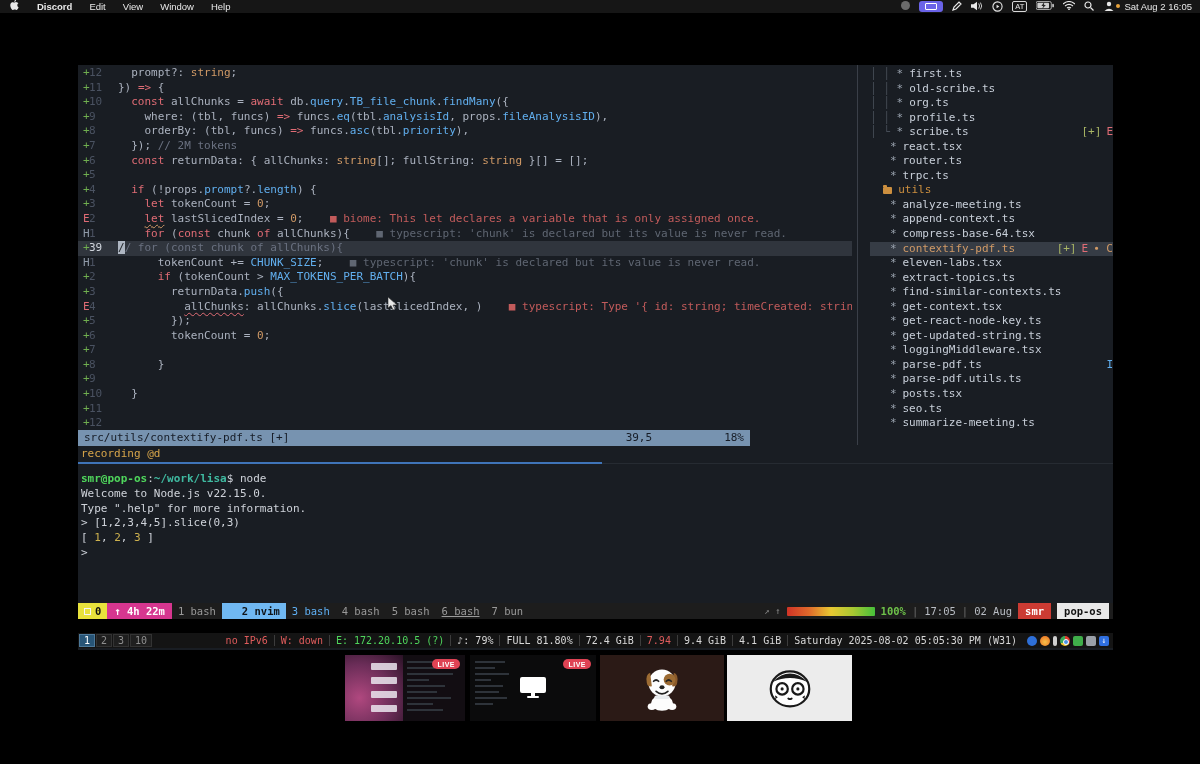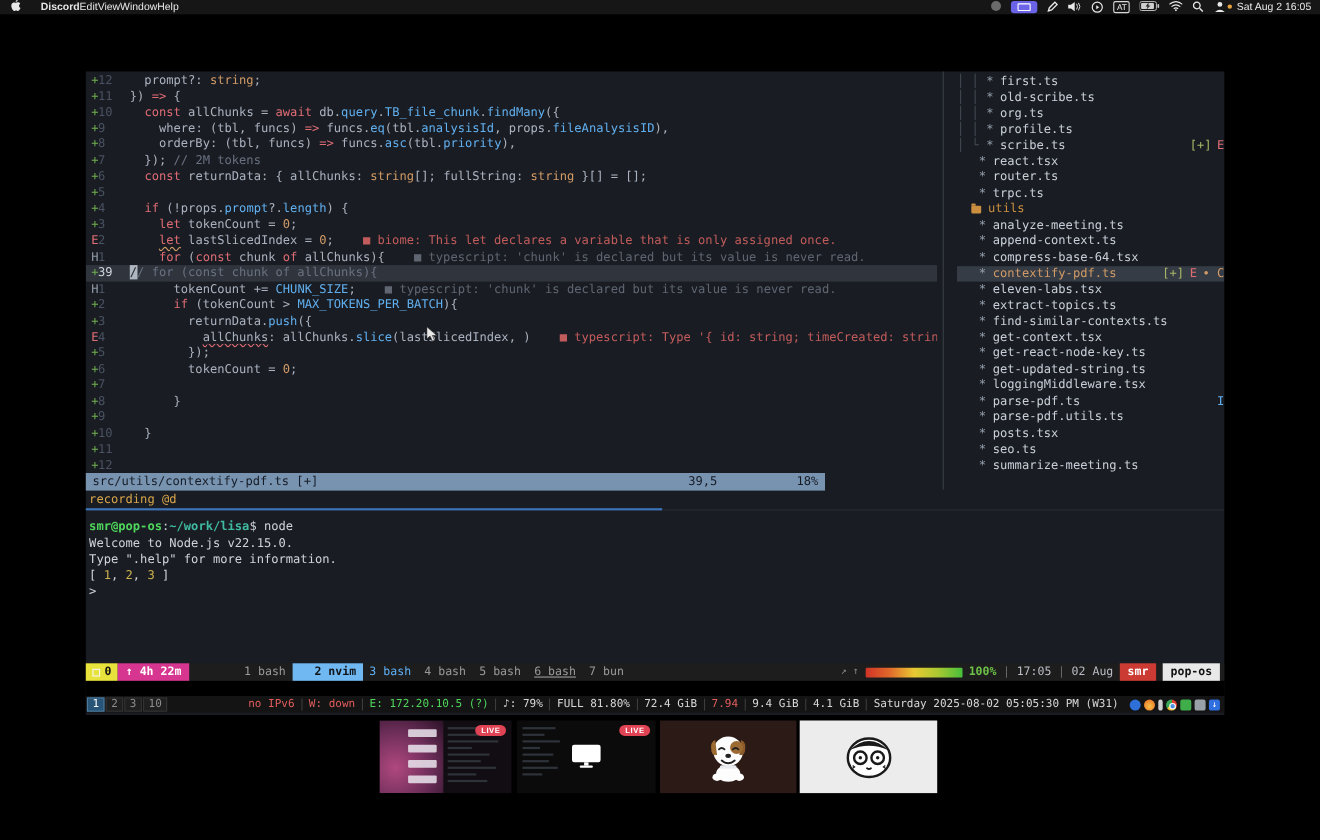--- a/index.html
+++ b/index.html
@@ -156,21 +156,21 @@
 </head>
 <body>
 
 <div class="menubar">
   <div class="mb-left">
     <span>
       <svg width="10" height="11" viewBox="0 0 10 12">
           <path fill="#e8e8e8" d="M7.1 1.6c-.5.6-1.3 1-1.9.9-.1-.7.2-1.4.6-1.8C6.3.1 7.1-.2 7.7 0c0 .6-.2 1.2-.6 1.6zM8 2.9c-1.1-.1-2 .6-2.5.6S4.2 2.9 3.3 3C2.1 3 1 3.7.4 4.8c-1.2 2.1-.3 5.3.9 7 .6.8 1.3 1.8 2.2 1.7.9 0 1.2-.6 2.3-.6s1.4.6 2.3.6 1.5-.8 2.1-1.7c.7-1 .9-1.9 1-2-.1 0-1.8-.7-1.8-2.7 0-1.7 1.4-2.5 1.4-2.6C10 3.1 8.8 2.9 8 2.9z" transform="scale(0.8)"></path>
         </svg>
     </span>
-    <span style="display:flex;align-items:center;">
+    <span style="display:flex;gap:17px;align-items:center;">
         <span class="mb-item bold">Discord</span>
         <span class="mb-item">Edit</span>
         <span class="mb-item">View</span>
         <span class="mb-item">Window</span>
         <span class="mb-item">Help</span>
       </span>
   </div>
   <div class="mb-right">
     <span class="dot-gray"></span>
     <span class="screenshare-pill">
@@ -299,31 +299,32 @@
 
   <div class="cmdline">recording @d</div>
 
   <div class="pane-divider-active"></div>
   <div class="pane-divider-rest"></div>
 
   <div class="term-pane">
       <div class="mrow"><span class="m-g">smr@pop-os</span><span class="m-w">:</span><span class="m-bl">~/work/lisa</span><span class="m-w">$ node</span></div>
       <div class="mrow"><span class="m-w">Welcome to Node.js v22.15.0.</span></div>
       <div class="mrow"><span class="m-w">Type ".help" for more information.</span></div>
+      <div class="mrow"><span class="m-w">&gt; [1,2,3,4,5].slice(0,3)</span></div>
       <div class="mrow"><span class="m-w">[ </span><span class="m-n">1</span><span class="m-w">, </span><span class="m-n">2</span><span class="m-w">, </span><span class="m-n">3</span><span class="m-w"> ]</span></div>
       <div class="mrow"><span class="m-w">&gt;</span></div>
     </div>
 
   <div class="tmux">
     <span class="tm-sess">
         <span class="tm-sq"></span>
         <span>0</span>
       </span>
     <span class="tm-up">↑ 4h 22m</span>
-    <span style="display:flex;margin-left:44px;">
+    <span style="display:flex;">
         <span class="tm-win plain">1 bash</span>
         <span class="tm-win active">2 nvim</span>
         <span class="tm-win blue">3 bash</span>
         <span class="tm-win plain">4 bash</span>
         <span class="tm-win plain">5 bash</span>
         <span class="tm-win underline">6 bash</span>
         <span class="tm-win plain">7 bun</span>
       </span>
     <span class="tm-right">
       <span class="tm-arrows">↗ ↑</span>

